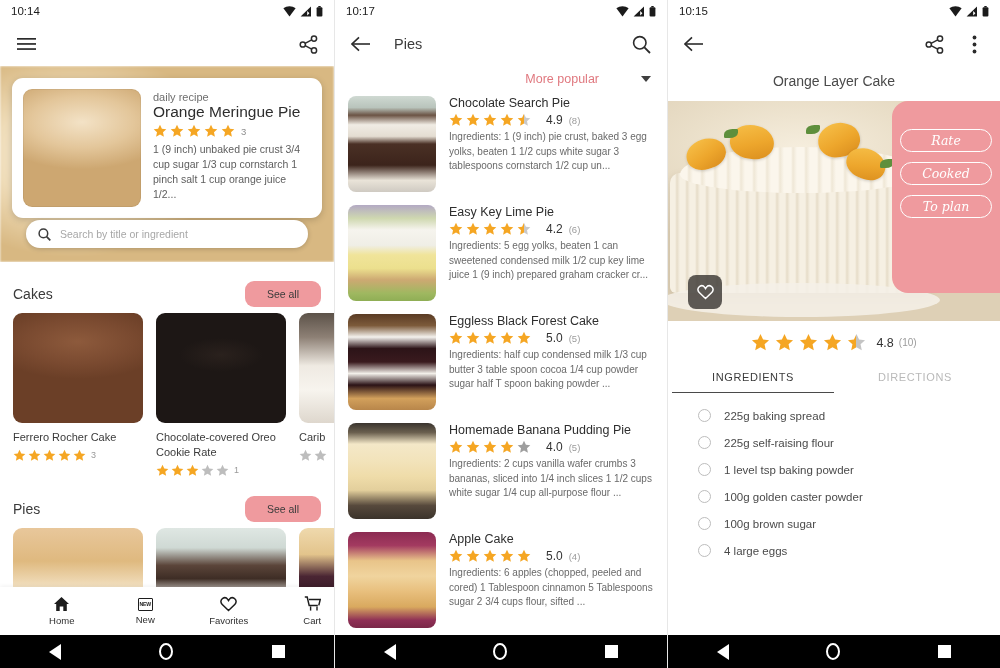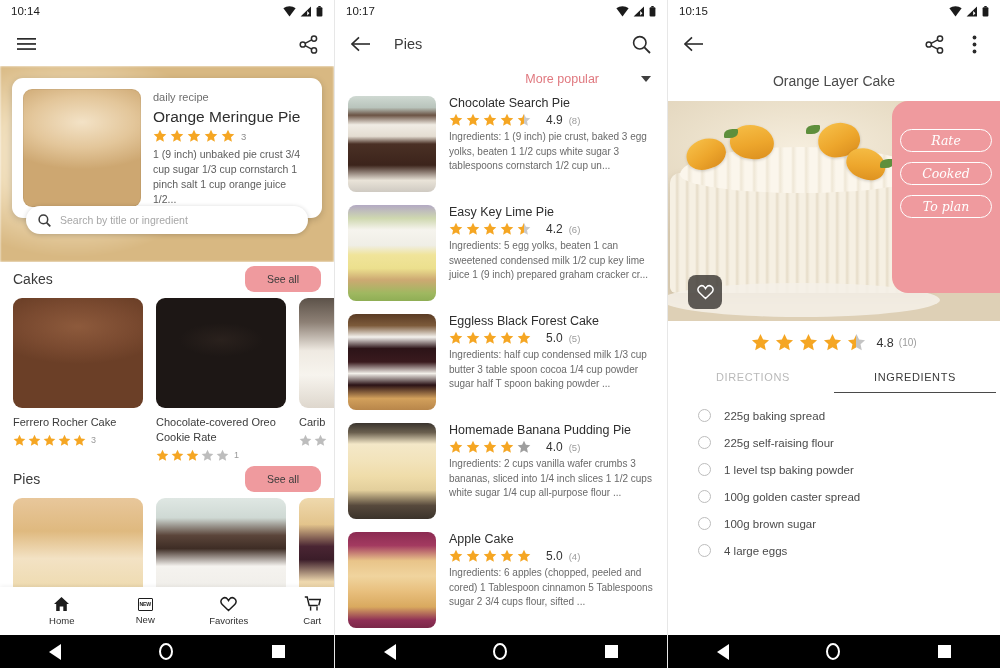--- a/index.html
+++ b/index.html
@@ -58,40 +58,40 @@
   .hero-img {
     width: 118px; height: 118px; border-radius: 9px; flex: none;
     background:
       radial-gradient(ellipse 80% 40% at 50% 28%, #f3e2c6 0%, #e3c69a 55%, #cda771 100%),
       linear-gradient(180deg, #2f4a1f 0%, #46642b 12%, #f5e6cd 26%, #efd9a8 45%,
                       #e8c86e 52%, #f2df9f 60%, #cfc0b0 72%, #b9a899 86%, #9e8d7f 100%);
     box-shadow: inset 0 0 0 1px rgba(0,0,0,.05);
   }
   .hero-body { flex: 1; min-width: 0; padding-top: 2px; }
   .hero-kicker { font-size: 11px; color: #6e6e6e; }
-  .hero-title { font-size: 15.5px; color: #2e2e2e; margin-top: 5px; }
+  .hero-title { font-size: 15.5px; color: #2e2e2e; }
   .hero-rating { display: flex; align-items: center; gap: 3px; margin-top: 3px; }
   .hero-desc {
     font-size: 10.5px; color: #5d5d5d; line-height: 1.42; margin-top: 4px;
   }
   .searchbar {
-    position: absolute; left: 26px; right: 26px; bottom: 28px; height: 28px;
+    position: absolute; left: 26px; right: 26px; bottom: 14px; height: 28px;
     background: #fff; border-radius: 15px; display: flex; align-items: center;
     padding: 0 12px; gap: 9px; box-shadow: 0 1px 5px rgba(0,0,0,.20);
   }
   .searchbar input {
     border: 0; outline: 0; flex: 1; font-size: 10.5px; color: #444;
     font-family: "Liberation Sans", sans-serif; background: transparent;
   }
   .searchbar input::placeholder { color: #a7a7a7; }
 
   
   .section-head {
     display: flex; align-items: center; justify-content: space-between;
-    padding: 4px 13px 6px 13px;
+    padding: 19px 13px 6px 13px;
   }
   .section-title { font-size: 14px; color: #3a3a3a; }
   .see-all {
     background: #ef9a9e; color: #3b3b3b; font-size: 10.5px;
     border: 0; border-radius: 9px; padding: 7px 22px; cursor: pointer;
     font-family: "Liberation Sans", sans-serif;
   }
   .hrow { display: flex; gap: 13px; padding: 0 13px; }
   .hcard { width: 130px; flex: none; }
   .hcard.clip { width: 40px; overflow: hidden; }
@@ -776,40 +776,40 @@
               <stop offset="50%" stop-color="#c4c4c4"></stop>
             </linearGradient>
           </defs>
           <path d="M7 .7 8.9 4.8l4.4.5-3.3 3 .9 4.4L7 10.5 3.1 12.7l.9-4.4-3.3-3 4.4-.5z" fill="url(#h3)"></path>
         </svg>
       <span class="score">4.8</span>
       <span class="cnt">(10)</span>
     </div>
 
     <div class="tabs">
+      <div class="tab active">INGREDIENTS</div>
       <div class="tab">DIRECTIONS</div>
-      <div class="tab active">INGREDIENTS</div>
     </div>
 
     <div class="ing-list">
       <div class="ing-row">
         <div class="ing-check"></div>
         <div class="ing-text">225g baking spread</div>
       </div>
       <div class="ing-row">
         <div class="ing-check"></div>
         <div class="ing-text">225g self-raising flour</div>
       </div>
       <div class="ing-row">
         <div class="ing-check"></div>
         <div class="ing-text">1 level tsp baking powder</div>
       </div>
       <div class="ing-row">
         <div class="ing-check"></div>
-        <div class="ing-text">100g golden caster spread</div>
+        <div class="ing-text">100g golden caster powder</div>
       </div>
       <div class="ing-row">
         <div class="ing-check"></div>
         <div class="ing-text">100g brown sugar</div>
       </div>
       <div class="ing-row">
         <div class="ing-check"></div>
         <div class="ing-text">4 large eggs</div>
       </div>
     </div>

